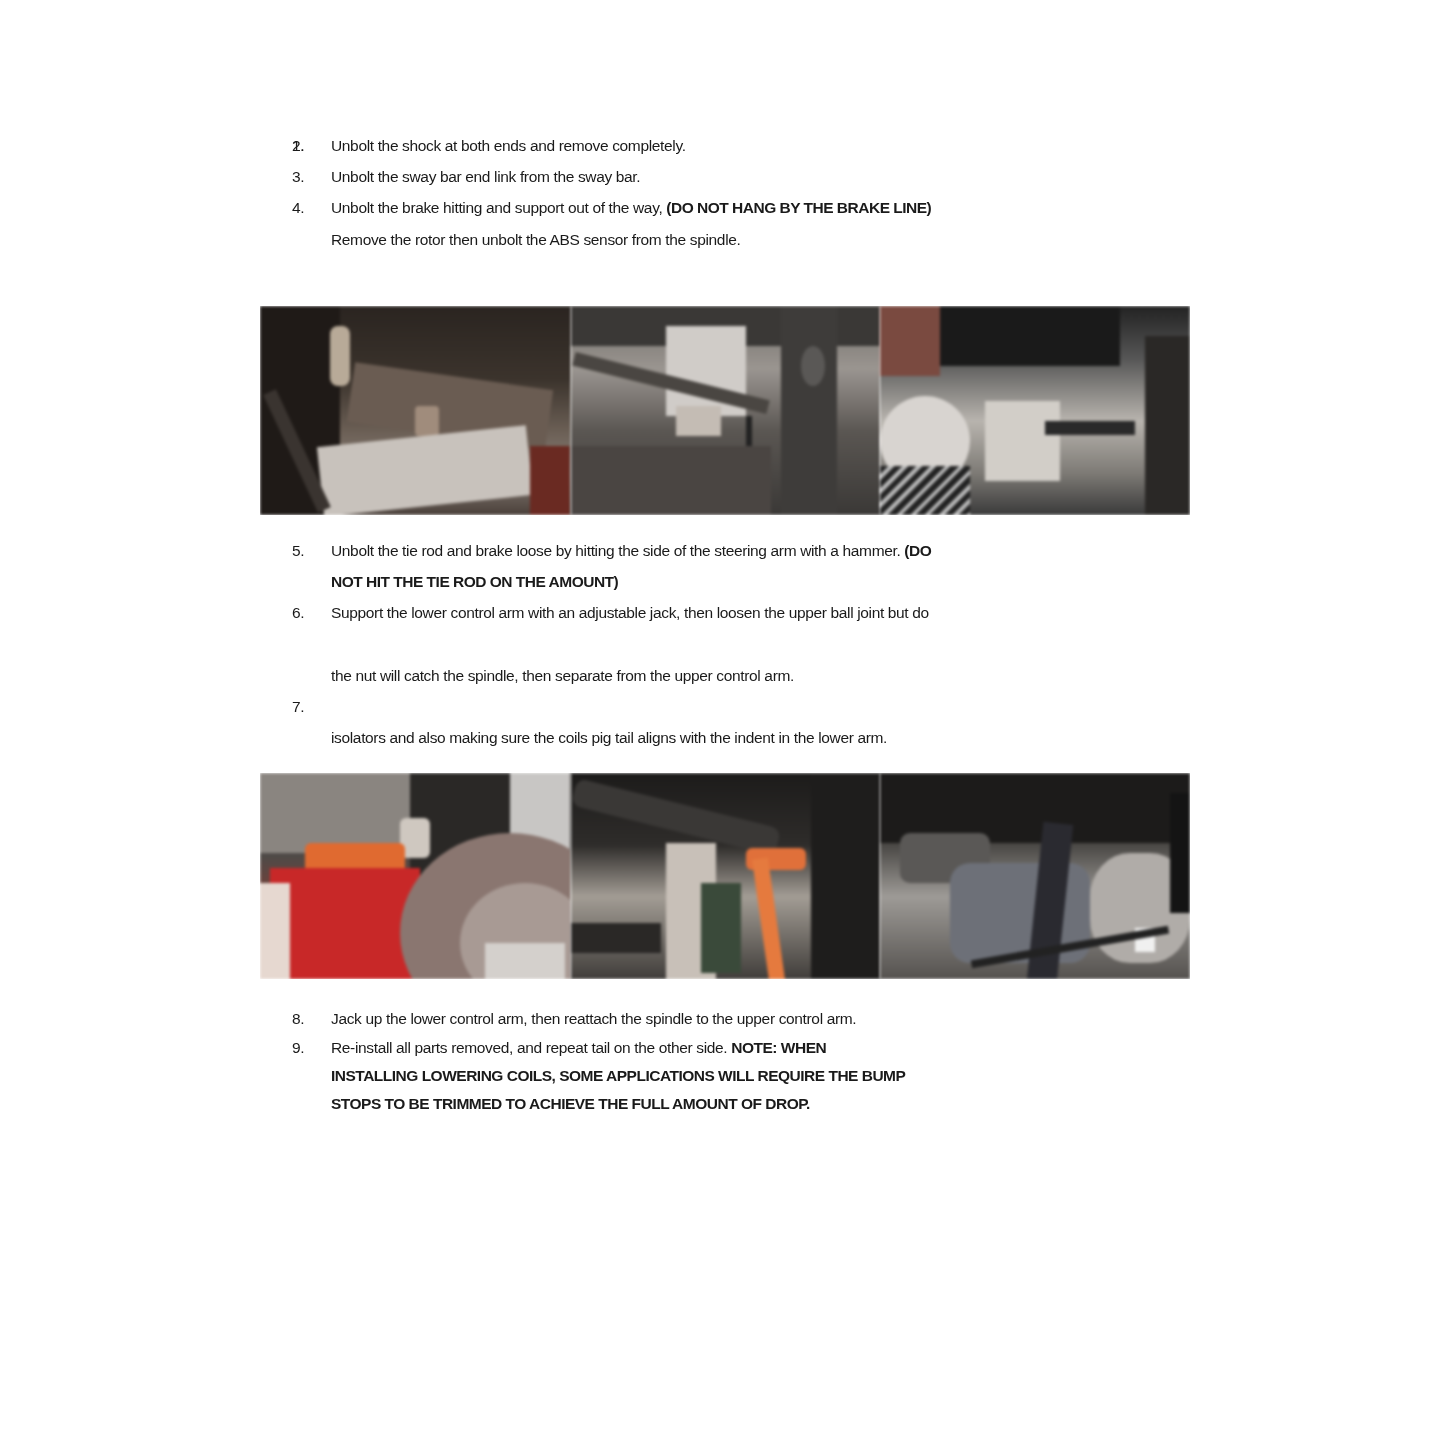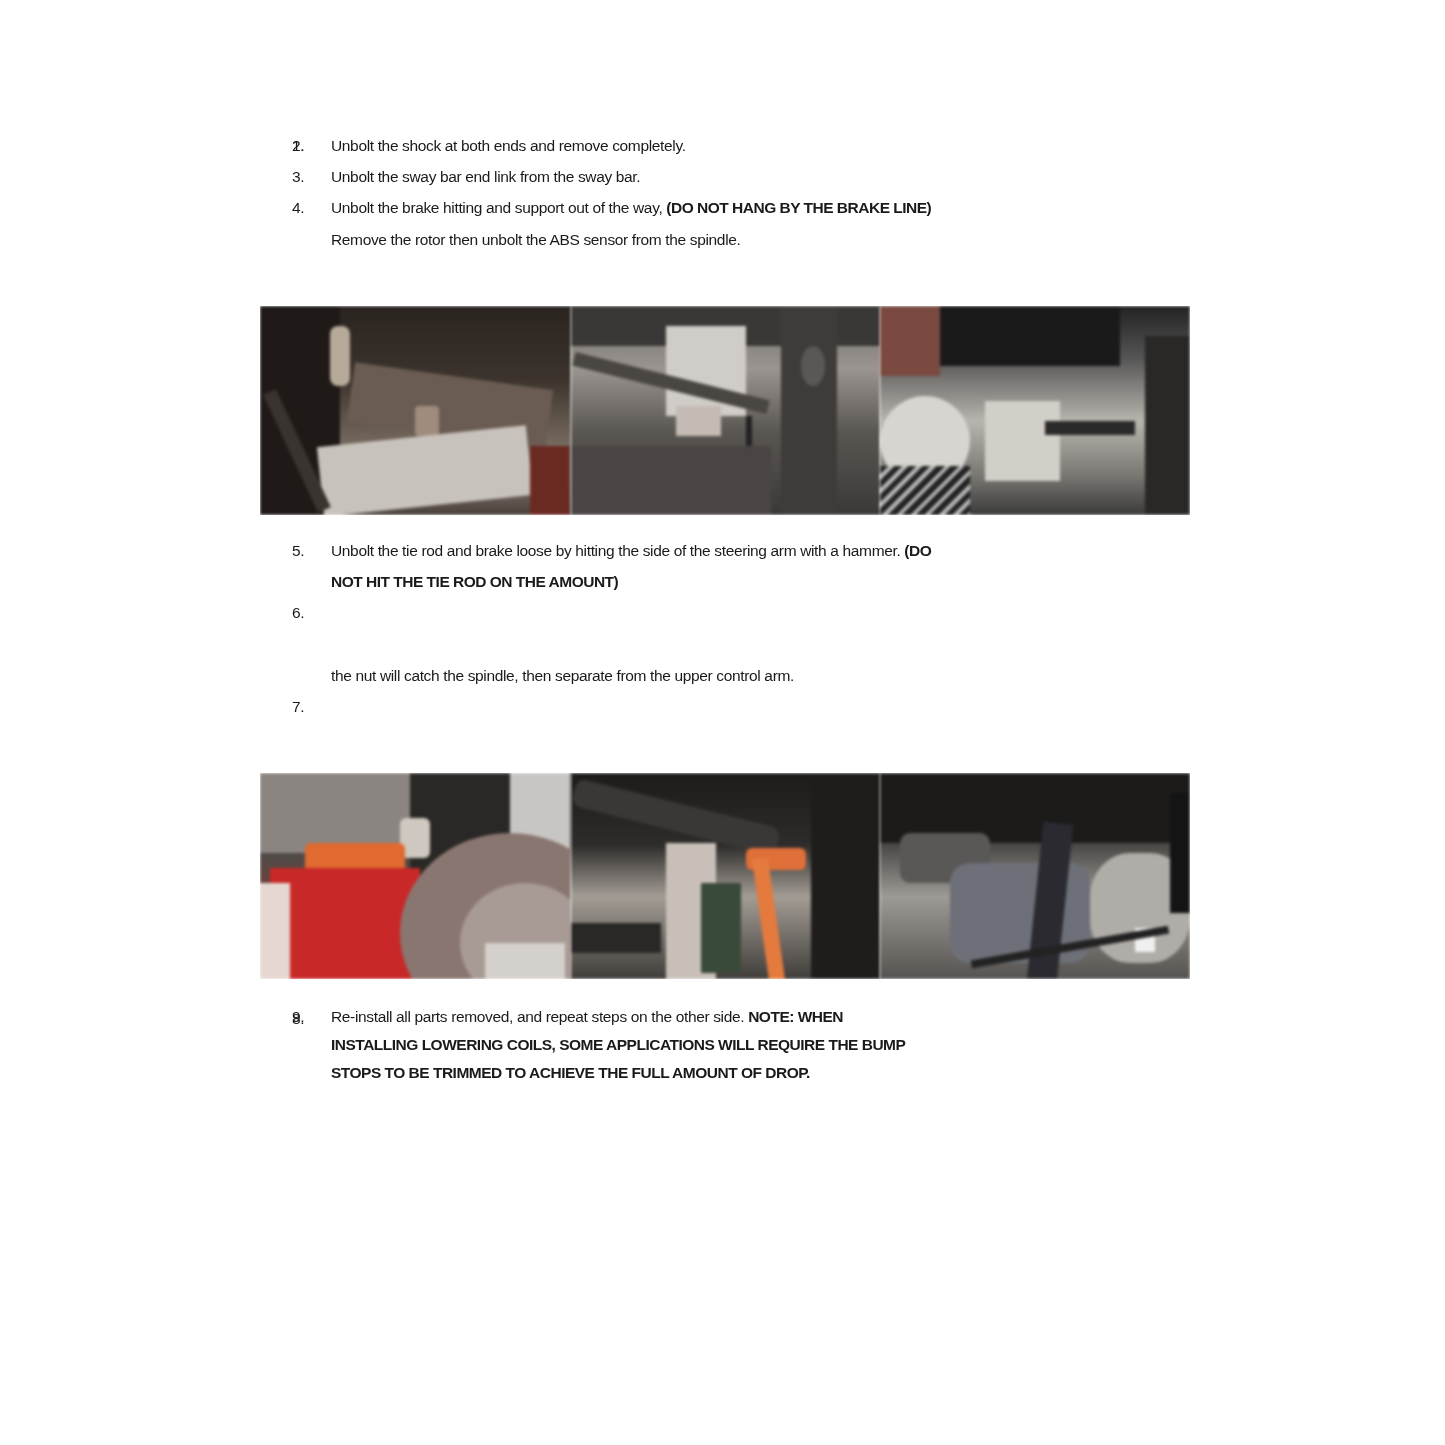--- a/index.html
+++ b/index.html
@@ -138,27 +138,28 @@
   </div>
 
   <ol class="steps steps-b">
     <li class="step">
       <span class="step-num">5.</span>
       <span>Unbolt the tie rod and brake loose by hitting the side of the steering arm with a hammer. </span><span class="bold">(DO</span><br>
       <span class="bold">NOT HIT THE TIE ROD ON THE AMOUNT)</span>
     </li>
     <li class="step">
       <span class="step-num">6.</span>
-      <br>
+      <span>Support the lower control arm with an adjustable jack, then loosen the upper ball joint but do</span><br>
       <br>
       <span>the nut will catch the spindle, then separate from the upper control arm.</span>
     </li>
     <li class="step">
       <span class="step-num">7.</span>
       <br>
+      <span>isolators and also making sure the coils pig tail aligns with the indent in the lower arm.</span>
     </li>
   </ol>
 
   <div class="photo-strip strip-2">
     <div class="photo p2a">
       <div class="shape" style="left:0;top:0;width:150px;height:80px;background:#8a8580;"></div>
       <div class="shape" style="left:150px;top:0;width:100px;height:120px;background:#2a2826;"></div>
       <div class="shape" style="left:250px;top:0;width:60px;height:80px;background:#c8c6c4;"></div>
       <div class="shape" style="left:140px;top:45px;width:30px;height:40px;background:#cfc8c0;border-radius:6px;"></div>
       <div class="shape" style="left:45px;top:70px;width:100px;height:30px;background:#e06a30;border-radius:6px;"></div>
@@ -185,22 +186,23 @@
       <div class="shape" style="left:210px;top:80px;width:100px;height:110px;background:#b0aca8;border-radius:40%;"></div>
       <div class="shape" style="left:255px;top:155px;width:20px;height:24px;background:#f0f0f0;"></div>
       <div class="shape" style="left:90px;top:170px;width:200px;height:8px;background:#222;transform:rotate(-10deg);"></div>
       <div class="shape" style="left:290px;top:20px;width:20px;height:120px;background:#141414;"></div>
     </div>
   </div>
 
   <ol class="steps steps-c">
     <li class="step">
       <span class="step-num">8.</span>
+      <span>Jack up the lower control arm, then reattach the spindle to the upper control arm.</span>
     </li>
     <li class="step" style="line-height:28px;">
       <span class="step-num">9.</span>
-      <span>Re-install all parts removed, and repeat steps on the other side. </span><span class="bold">NOTE: WHEN</span><br>
+      <span>Re-install all parts removed, and repeat tail on the other side. </span><span class="bold">NOTE: WHEN</span><br>
       <span class="bold">INSTALLING LOWERING COILS, SOME APPLICATIONS WILL REQUIRE THE BUMP</span><br>
       <span class="bold">STOPS TO BE TRIMMED TO ACHIEVE THE FULL AMOUNT OF DROP.</span>
     </li>
   </ol>
 
 </div>
 
 </body></html>

